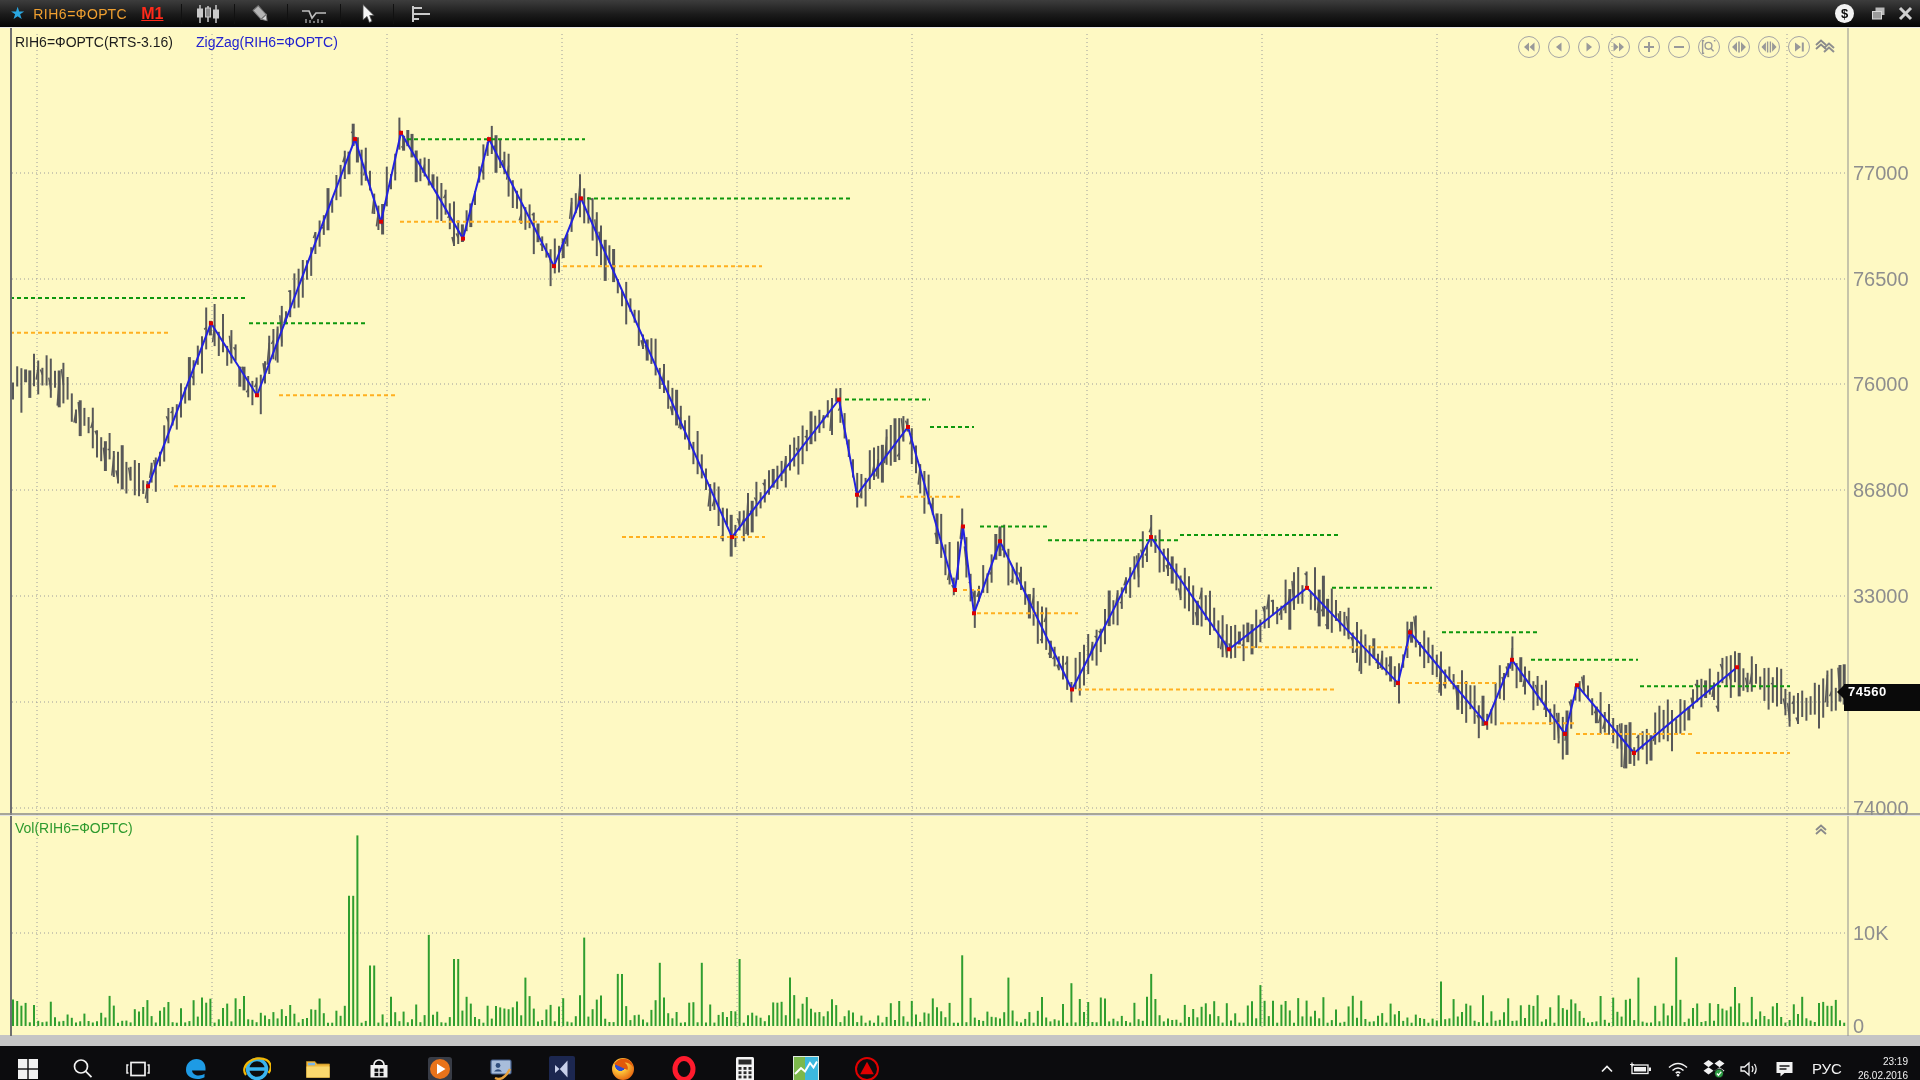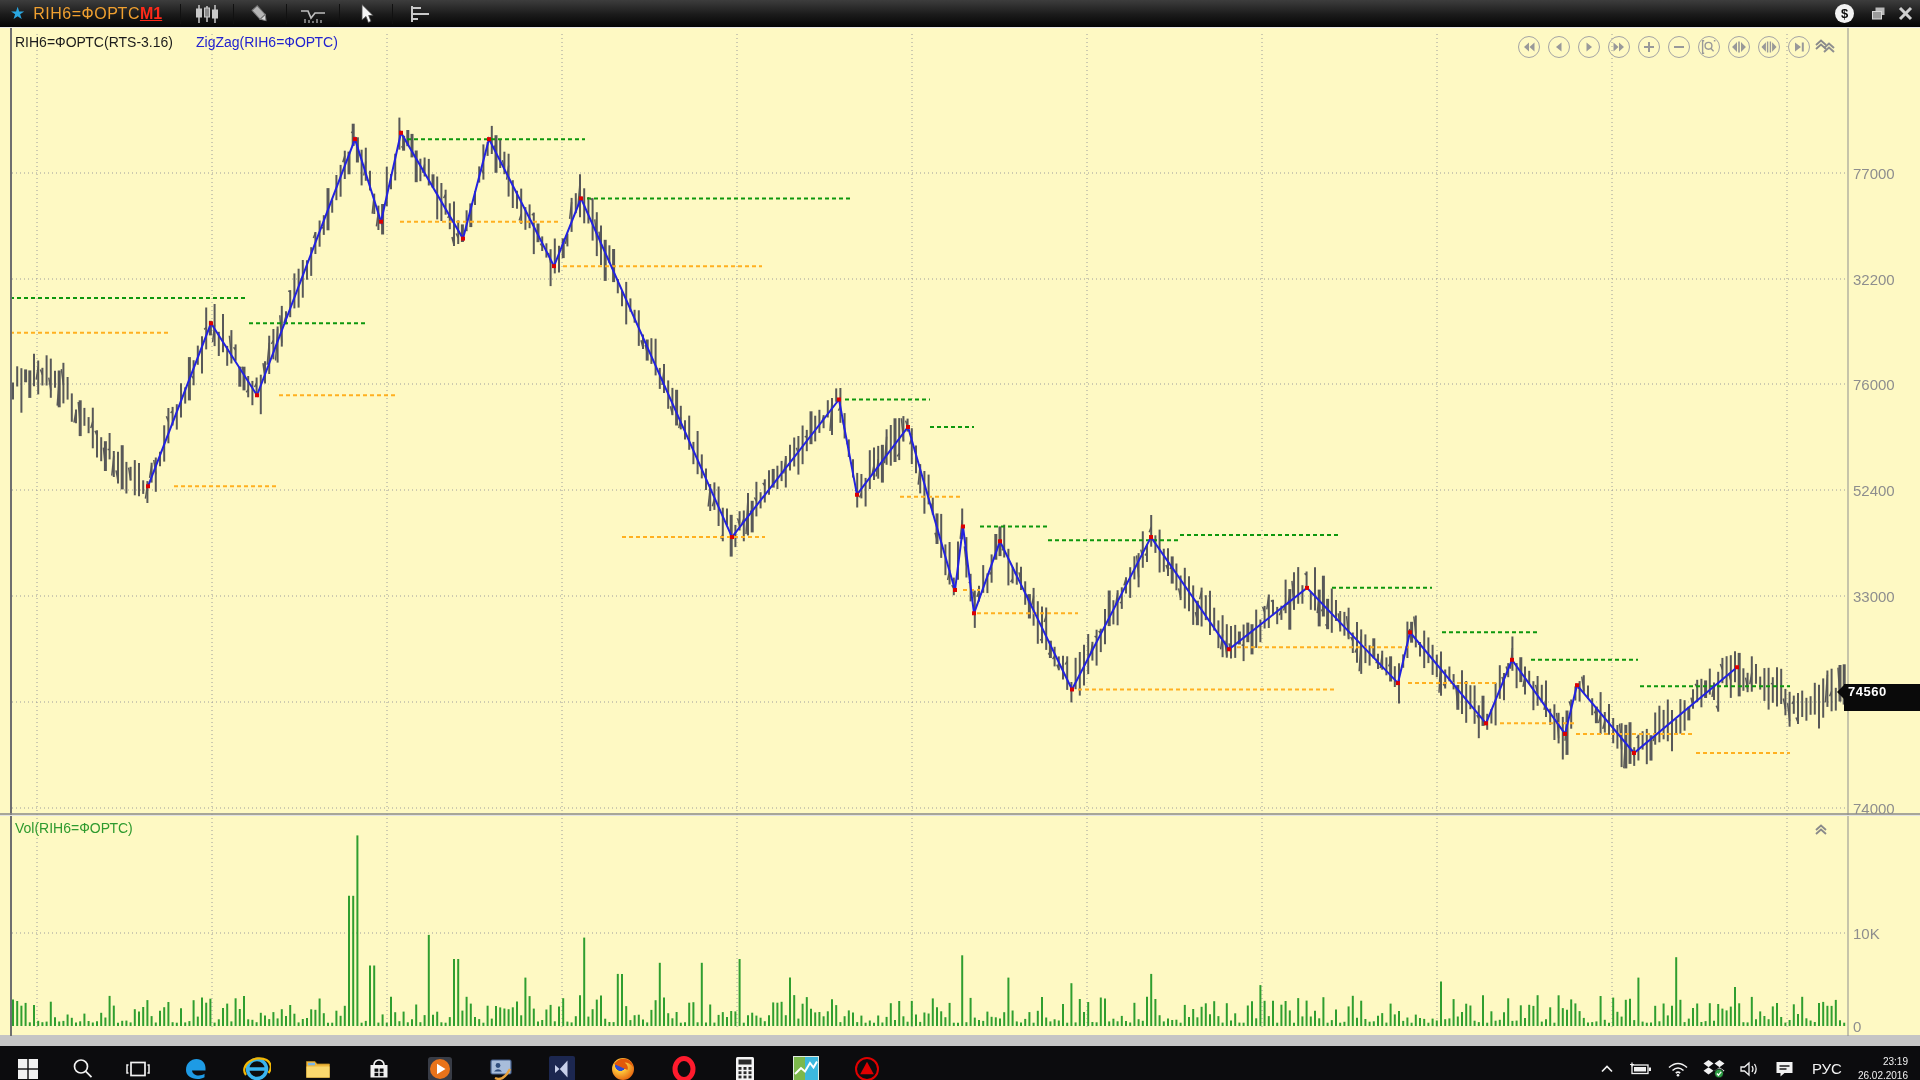--- a/index.html
+++ b/index.html
@@ -4,21 +4,21 @@
 <style>
   * { margin:0; padding:0; box-sizing:border-box; }
   html,body { width:1920px; height:1080px; overflow:hidden; background:#000; }
   body { font-family:"Liberation Sans", sans-serif; }
   .screen { position:relative; width:1920px; height:1080px; background:#c5c5c5; }
 
   
   .titlebar { position:absolute; left:0; top:0; width:1920px; height:27px;
     background:linear-gradient(#3d3d3d,#1a1a1a 55%,#050505); display:flex; align-items:center; }
   .tb-star { font-size:17px; color:#2aa7e0; margin:0 8px 0 10px; line-height:27px; }
-  .tb-symbol { color:#f0a030; font-size:16px; letter-spacing:0.5px; }
+  .tb-symbol { color:#f0a030; font-size:14px; letter-spacing:0.5px; margin-right:14px; }
   .tb-tf { color:#ff2a1a; font-size:16px; font-weight:bold; margin-right:12px;text-decoration:underline; }
   .tb-sep { width:1px; height:20px; background:#4a4a4a; border-right:1px solid #111; margin:0 6px; }
   .tb-tool { width:40px; height:25px; display:flex; align-items:center; justify-content:center; }
   .tb-right { position:absolute; right:4px; top:0; height:27px; display:flex; align-items:center; }
   .dollar-btn { width:19px; height:19px; border-radius:50%; background:#f2f2f2; color:#0a0a0a;
     font-weight:bold; font-size:13px; text-align:center; line-height:19px; margin-right:10px; }
   .winctl { width:22px; height:20px; display:flex; align-items:center; justify-content:center; margin-left:4px; }
 
   
   .chart { position:absolute; left:0; top:27px; width:1920px; height:1008px; background:#fef9c3;
@@ -26,21 +26,21 @@
   #chart-svg { position:absolute; left:0; top:0; }
   .chart-label { position:absolute; top:6px; font-size:14px; color:#1c1c1c; }
   .chart-label.instr { left:15px; }
   .chart-label.indic { left:196px; color:#2222cf; }
   .vol-title { position:absolute; left:15px; top:792px; font-size:14px; color:#2e9a2e; }
   .navbar { position:absolute; top:8px; right:82px; display:flex; align-items:center; gap:8px; }
   .nav-btn { width:22px; height:22px; border:1px solid #a5a5a5; border-radius:50%;
     display:flex; align-items:center; justify-content:center; }
   .nav-chevron { width:18px; height:22px; display:flex; align-items:center; justify-content:center; margin-left:2px; }
   .pane-chevron { position:absolute; width:18px; height:16px; display:flex; align-items:center; justify-content:center; }
-  .axis-label { position:absolute; left:1853px; transform:translateY(-50%); font-size:15px; color:#8e8e8e; }
+  .axis-label { position:absolute; left:1853px; transform:translateY(-50%); font-size:20px; color:#8e8e8e; }
   .price-tag { position:absolute; left:1844px; top:656px; width:76px; height:27px; background:#0a0a0a;
     color:#fff; font-size:13px; font-weight:bold; line-height:16px; padding-left:4px; letter-spacing:0.5px; }
   .price-tag::before { content:""; position:absolute; left:-7px; top:1px; border:7px solid transparent;
     border-right-color:#0a0a0a; border-left-width:0; }
 
   
   .taskbar { position:absolute; left:0; top:1035px; width:1920px; height:45px; background:#0c0c0e;
     display:flex; align-items:flex-end;margin-top:11px; }
   .tb-slot { width:61px; height:45px; display:flex; align-items:center; justify-content:center; position:relative; }
   .tb-slot.small { width:55px; }
@@ -1360,23 +1360,23 @@
           </svg>
         </div>
         <div class="nav-chevron">
           <svg width="16" height="16">
             <path d="M3 9 L8 4.5 L13 9 M3 13 L8 8.5 L13 13" stroke="#8f8f8f" stroke-width="2" fill="none"></path>
           </svg>
         </div>
       </div>
     <div id="axis-labels">
         <div class="axis-label" style="top: 145px;">77000</div>
-        <div class="axis-label" style="top: 251px;">32200</div>
+        <div class="axis-label" style="top: 251px;">76500</div>
         <div class="axis-label" style="top: 356px;">76000</div>
-        <div class="axis-label" style="top: 462px;">52400</div>
+        <div class="axis-label" style="top: 462px;">86800</div>
         <div class="axis-label" style="top: 568px;">33000</div>
         <div class="axis-label" style="top: 674px;">56800</div>
         <div class="axis-label" style="top: 780px;">74000</div>
         <div class="axis-label" style="top: 905px;">10K</div>
         <div class="axis-label" style="top: 998px;">0</div>
       </div>
     <div class="price-tag">74560</div>
     <div class="pane-chevron" style="left:1812px;top:8px;">
       <svg width="14" height="14">
           <path d="M2 8 L7 3.5 L12 8 M2 12 L7 7.5 L12 12" stroke="#8a8a8a" stroke-width="1.8" fill="none"></path>

